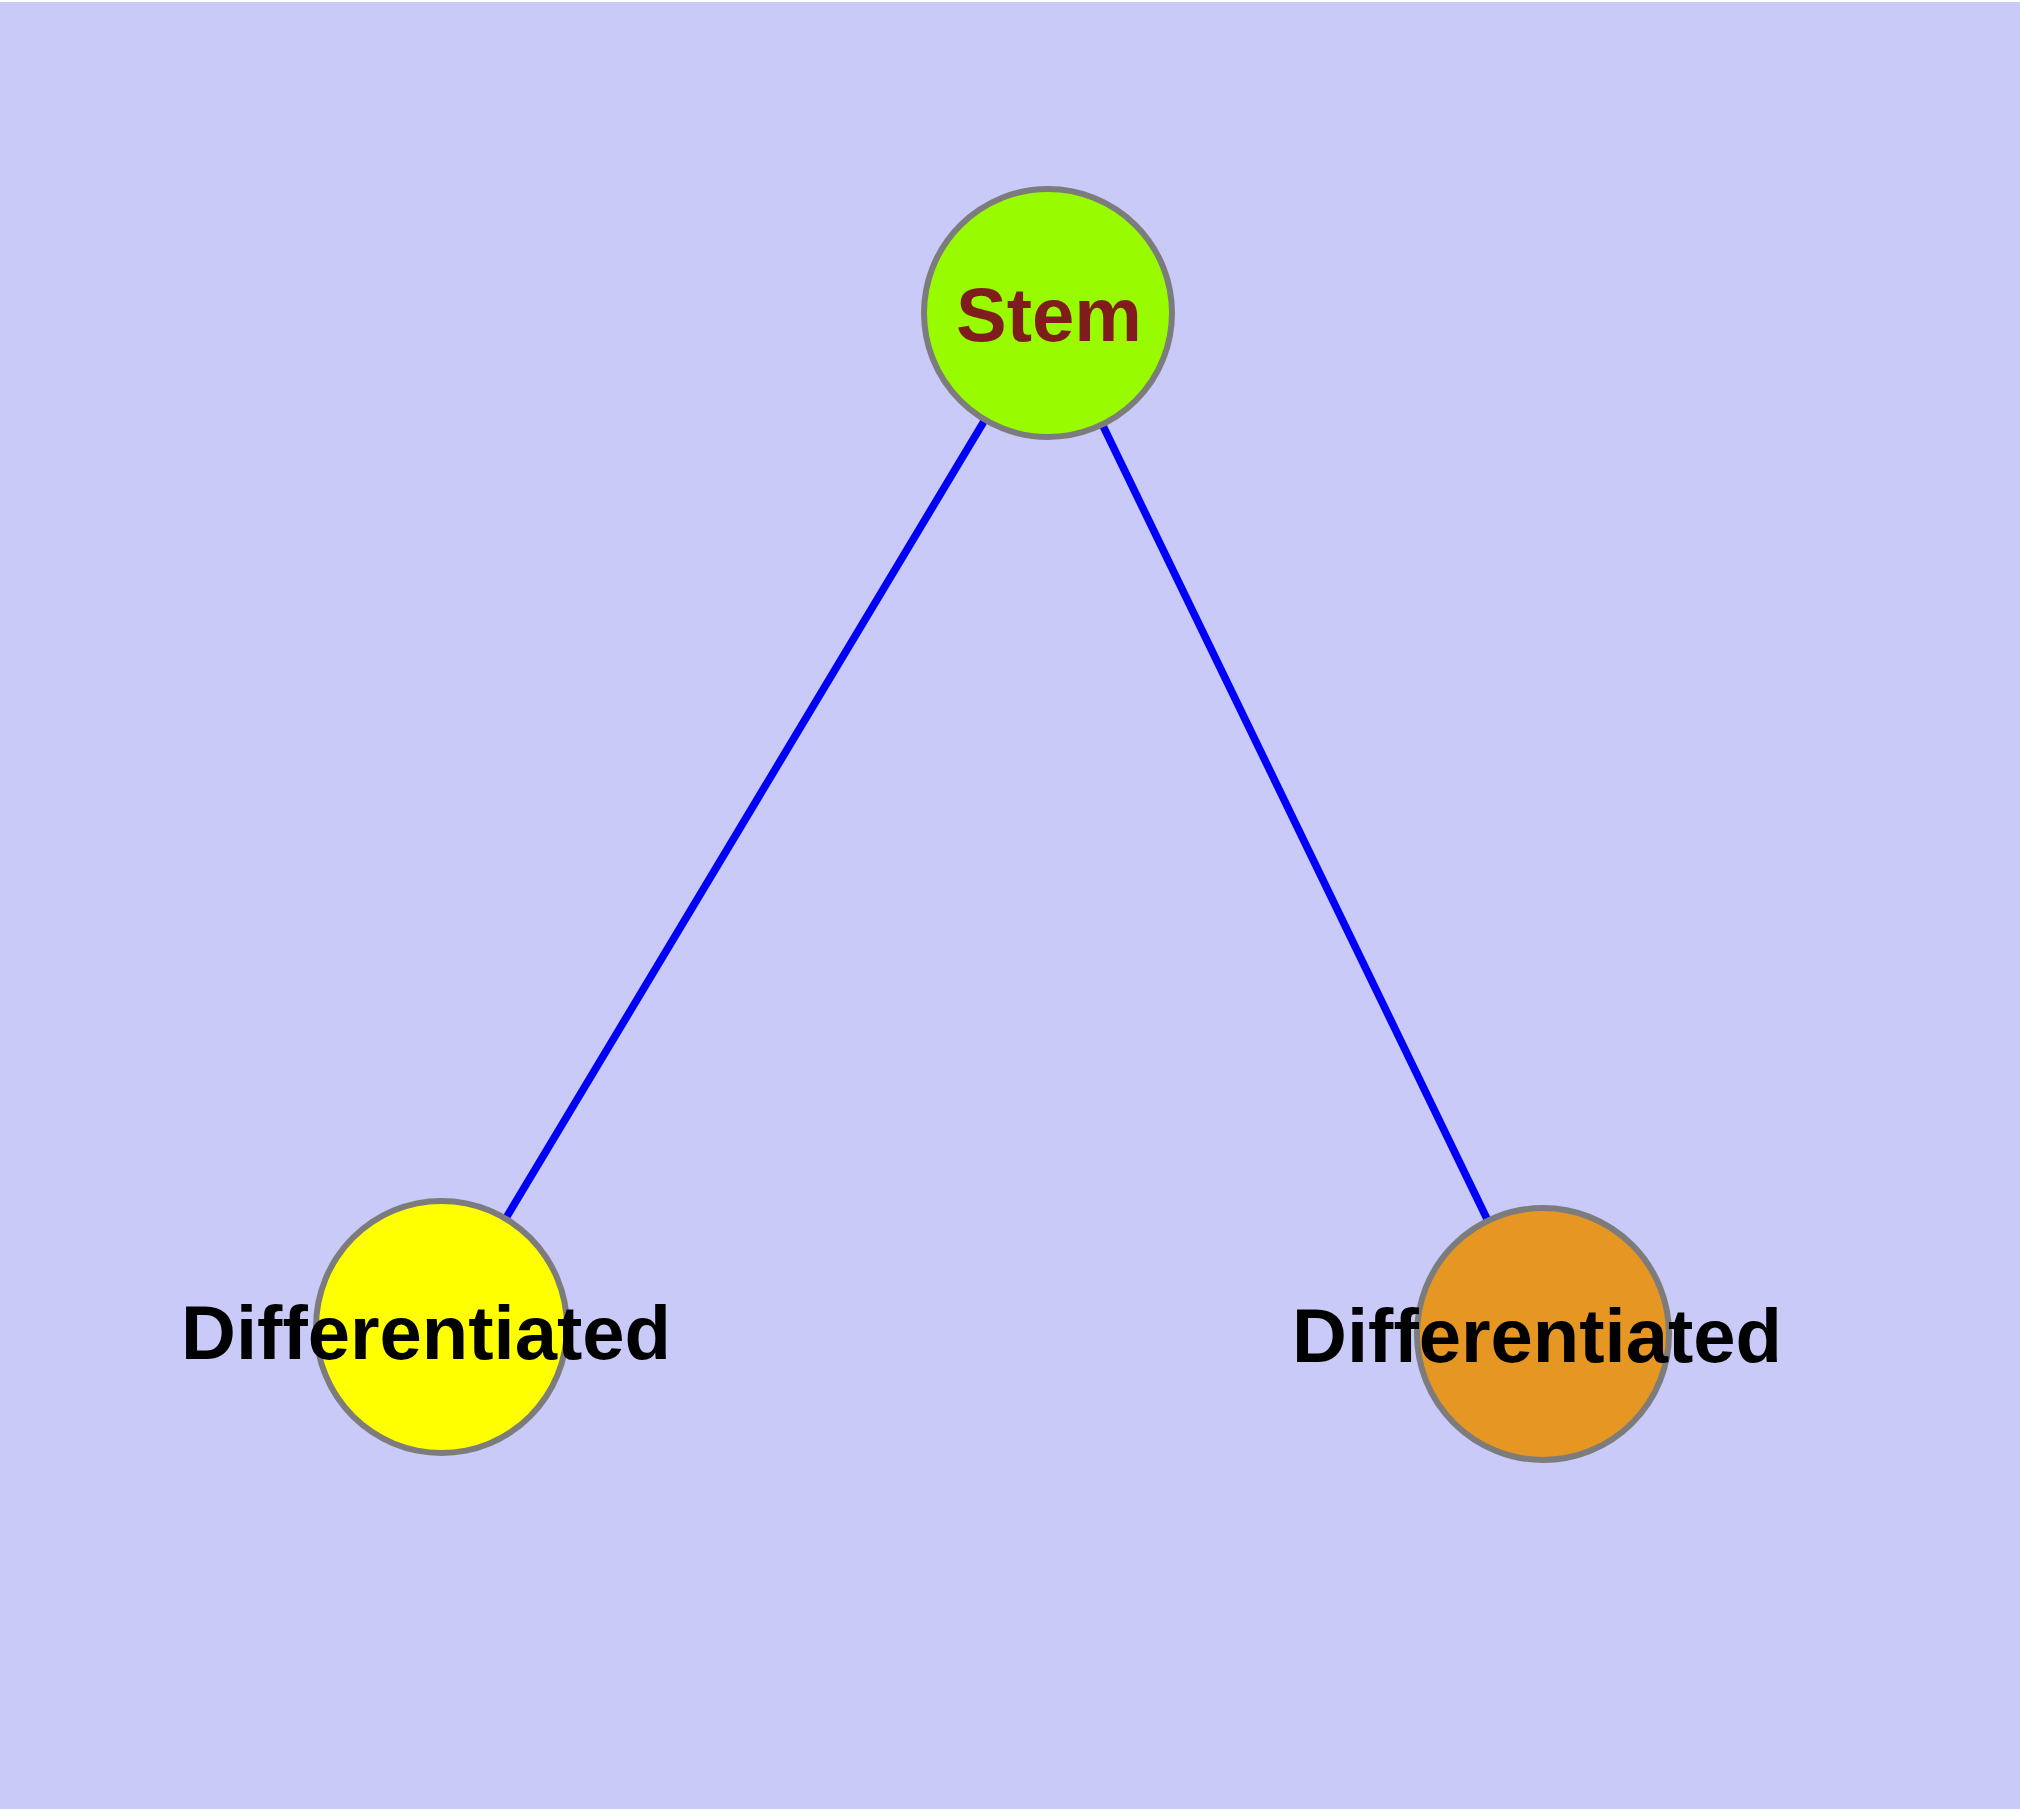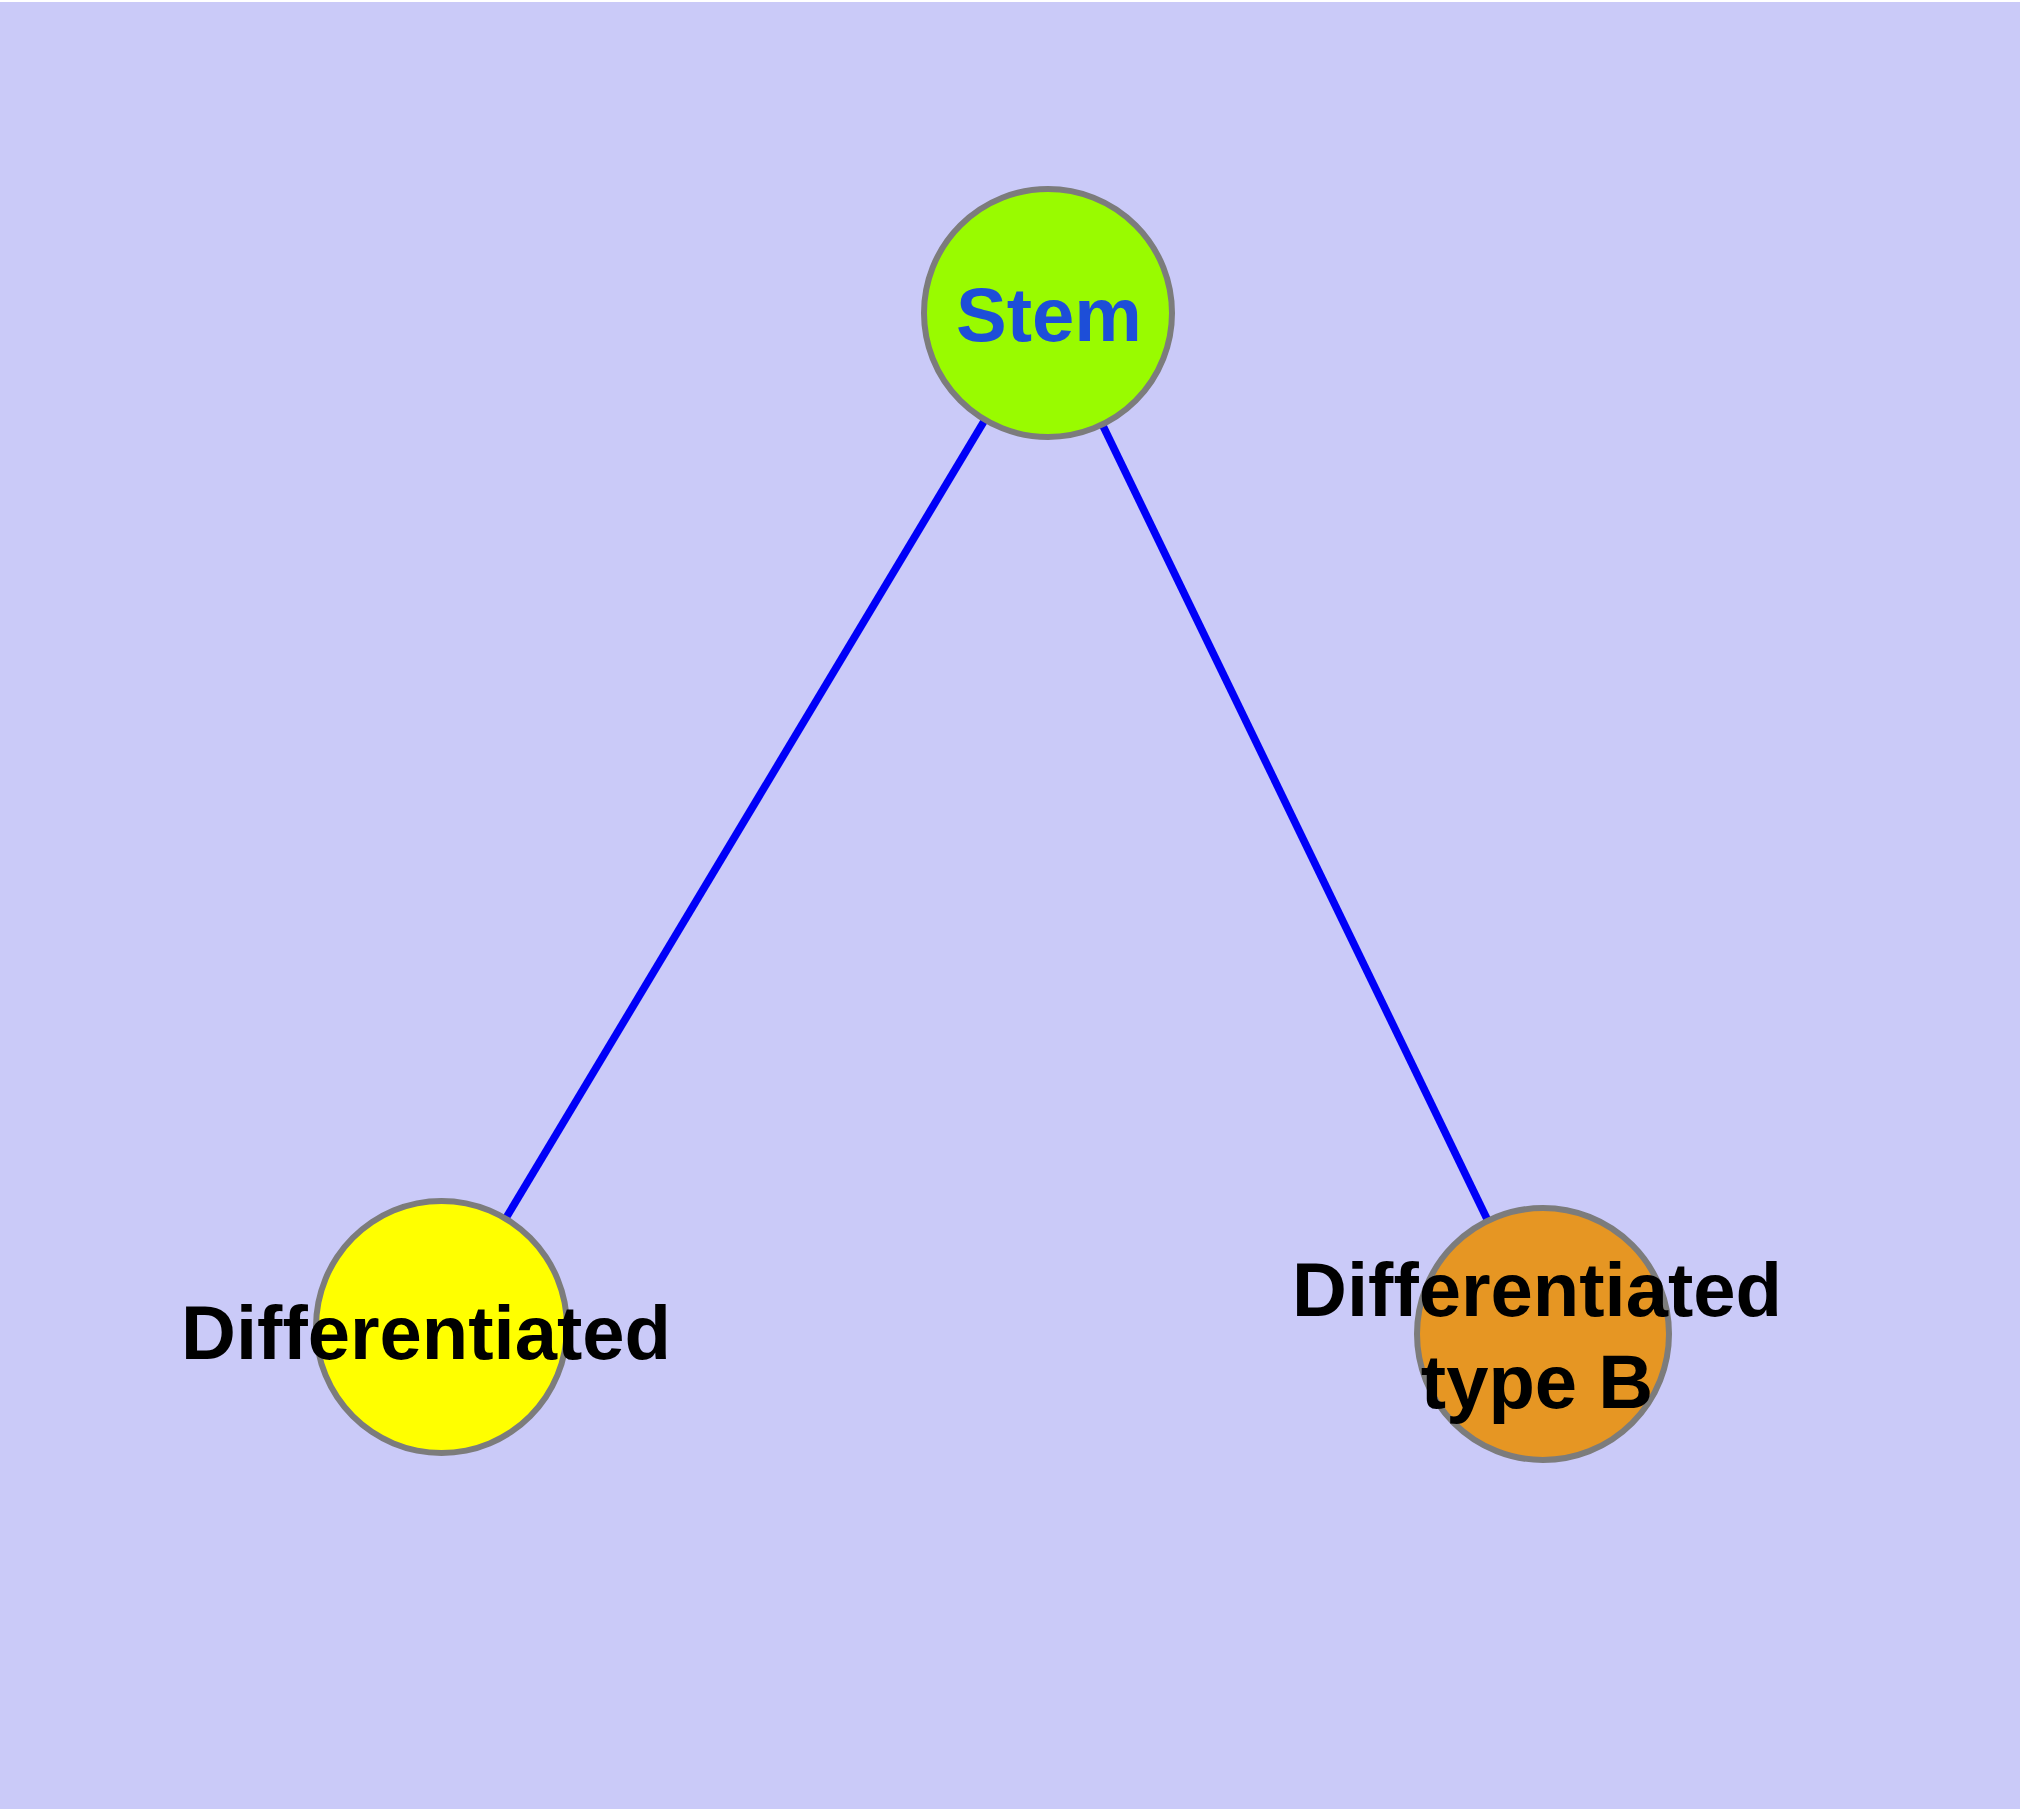--- a/index.html
+++ b/index.html
@@ -71,27 +71,26 @@
     <line class="edge" x1="1237" y1="370" x2="520" y2="1565" style="stroke: rgb(0, 0, 248);"></line>
     <line class="edge" x1="1237" y1="370" x2="1820" y2="1574" style="stroke: rgb(0, 0, 248);"></line>
   </svg>
 
   <div class="node node-stem" style="background: rgb(153, 251, 0); border-color: rgb(124, 124, 124);"></div>
 
   <div class="node node-type-a" style="background: rgb(255, 255, 0); border-color: rgb(124, 124, 124);"></div>
 
   <div class="node node-type-b" style="background: rgb(230, 150, 35); border-color: rgb(124, 124, 124);"></div>
 
-  <div class="node-label label-stem" style="color: #1d4ed8;">
+  <div class="node-label label-stem" style="color: #7f1d1d;">
     <div>Stem</div>
   </div>
 
   <div class="node-label label-type-a" style="color: rgb(0, 0, 0);">
     <div>Differentiated</div>
   </div>
 
   <div class="node-label label-type-b" style="color: rgb(0, 0, 0);">
     <div>Differentiated</div>
-    <div>type B</div>
   </div>
 
 </div>
 
 
 </body></html>

